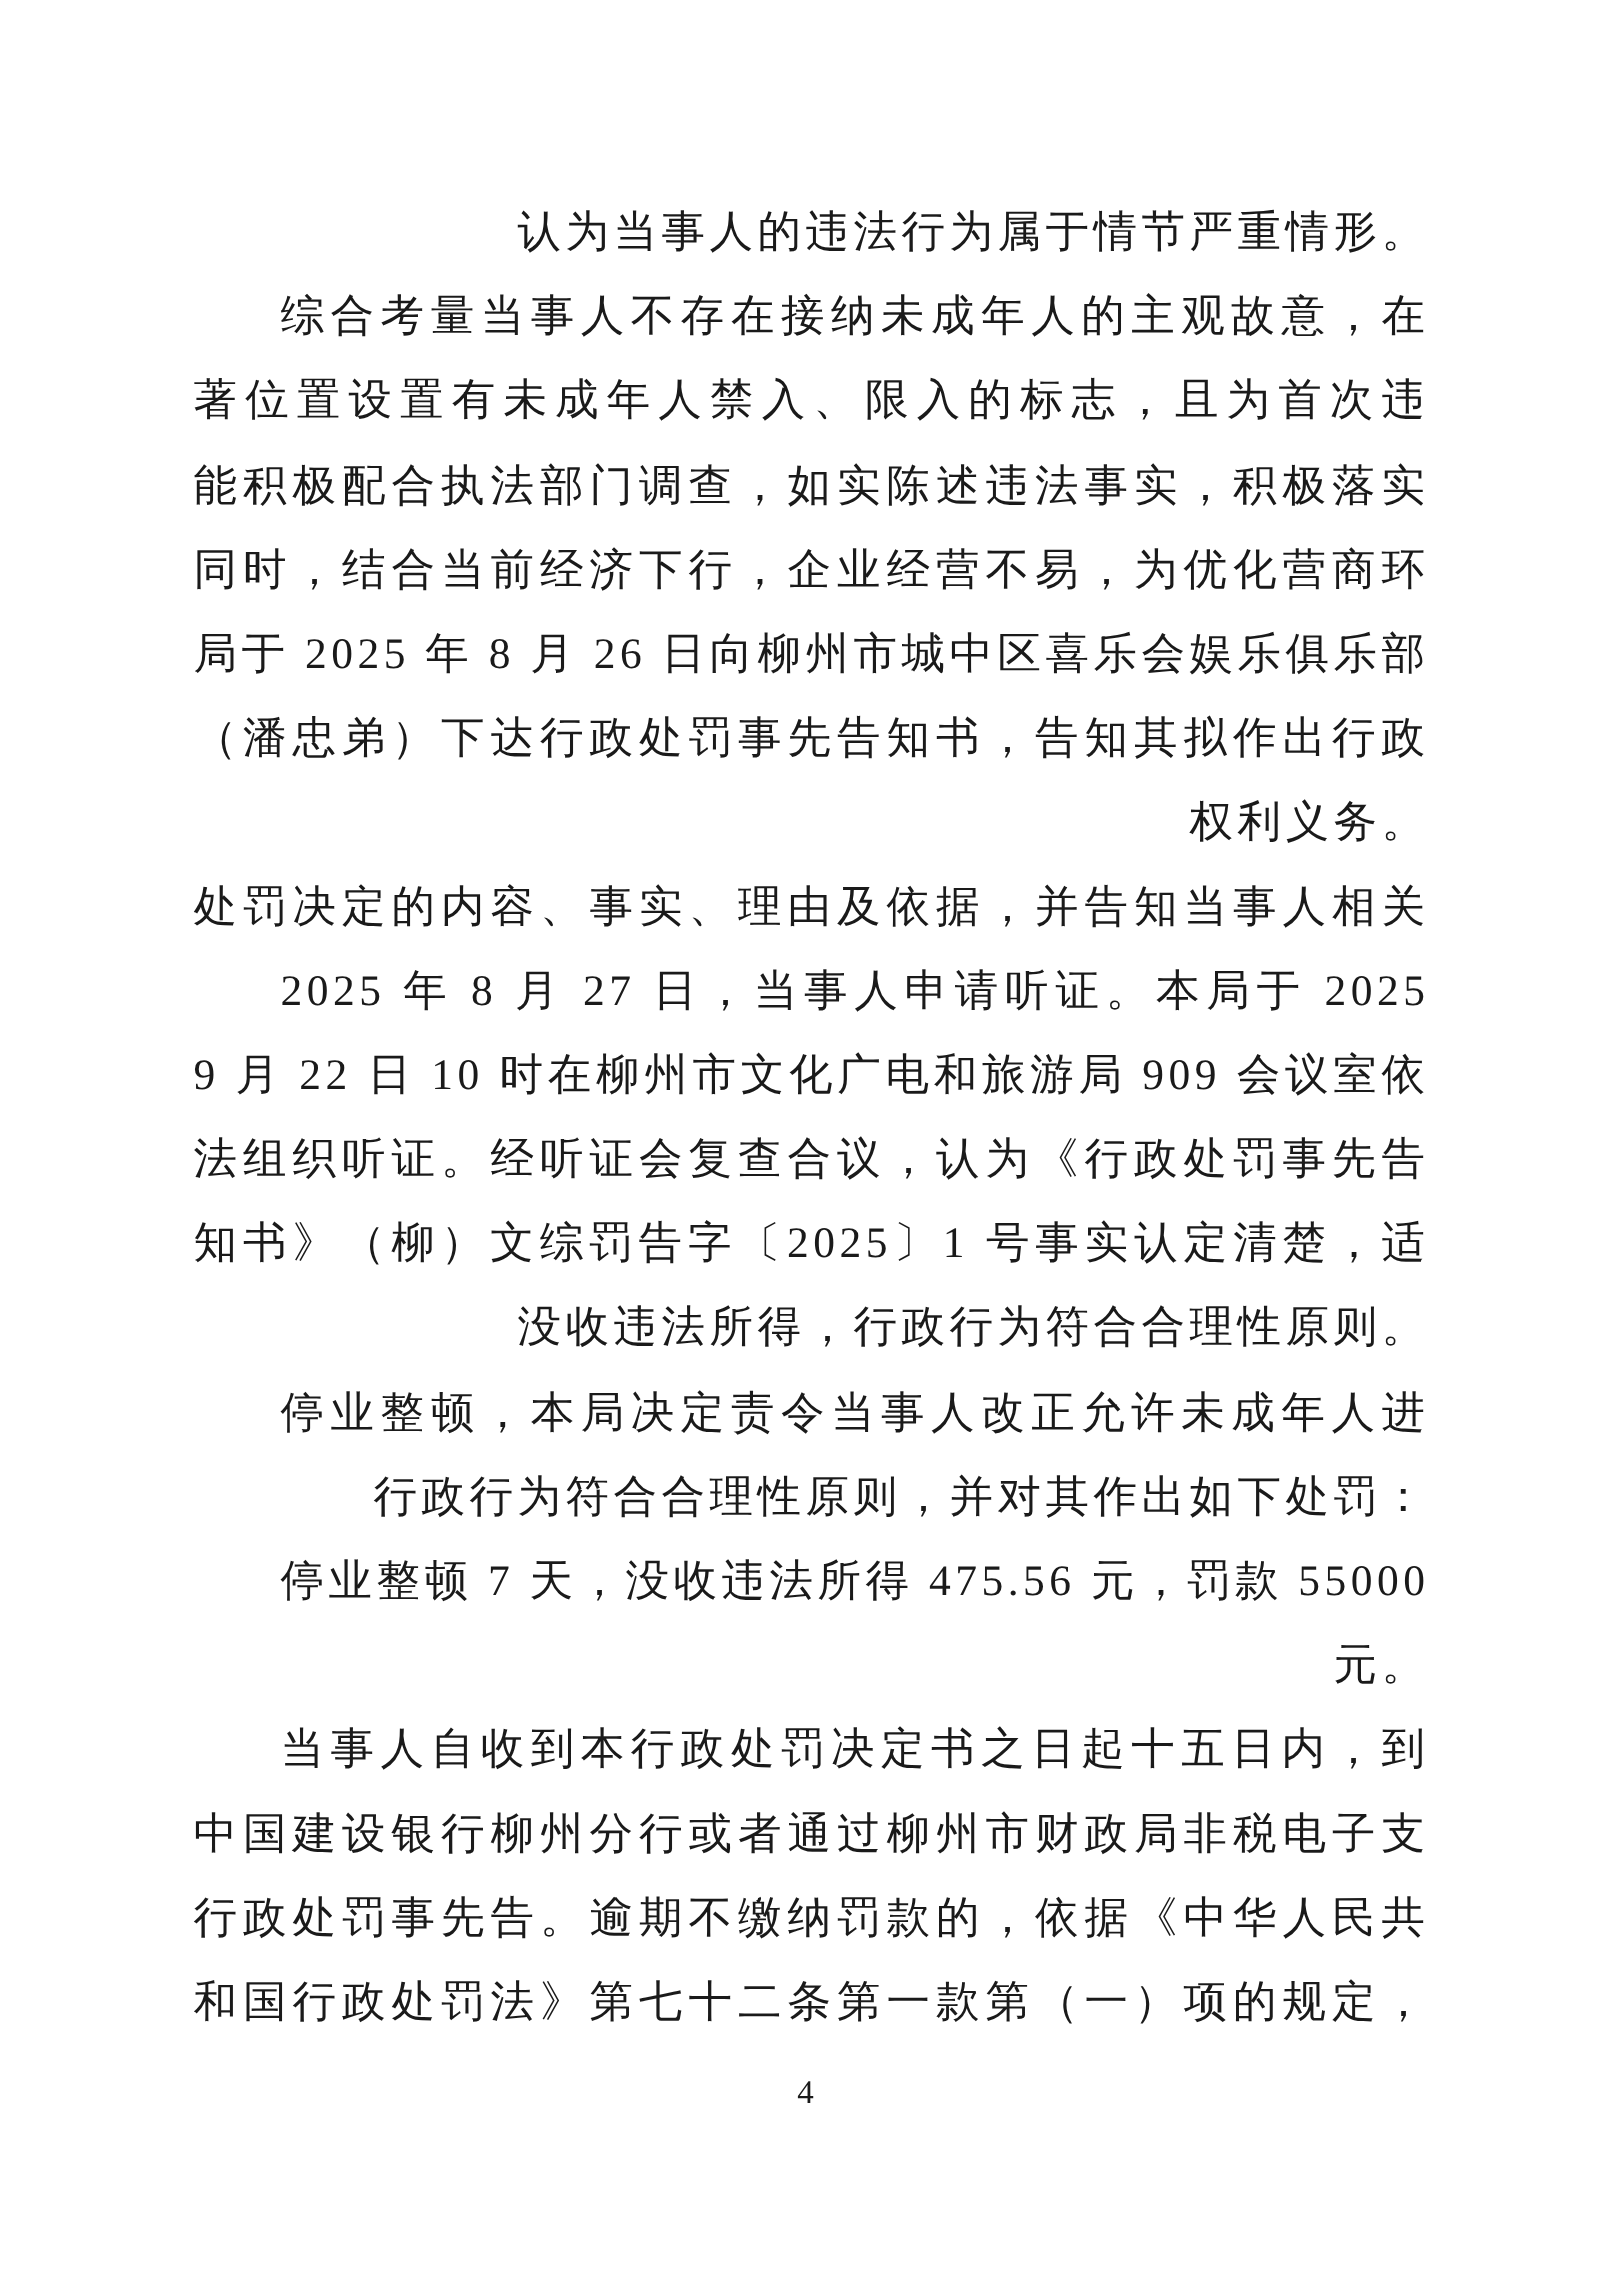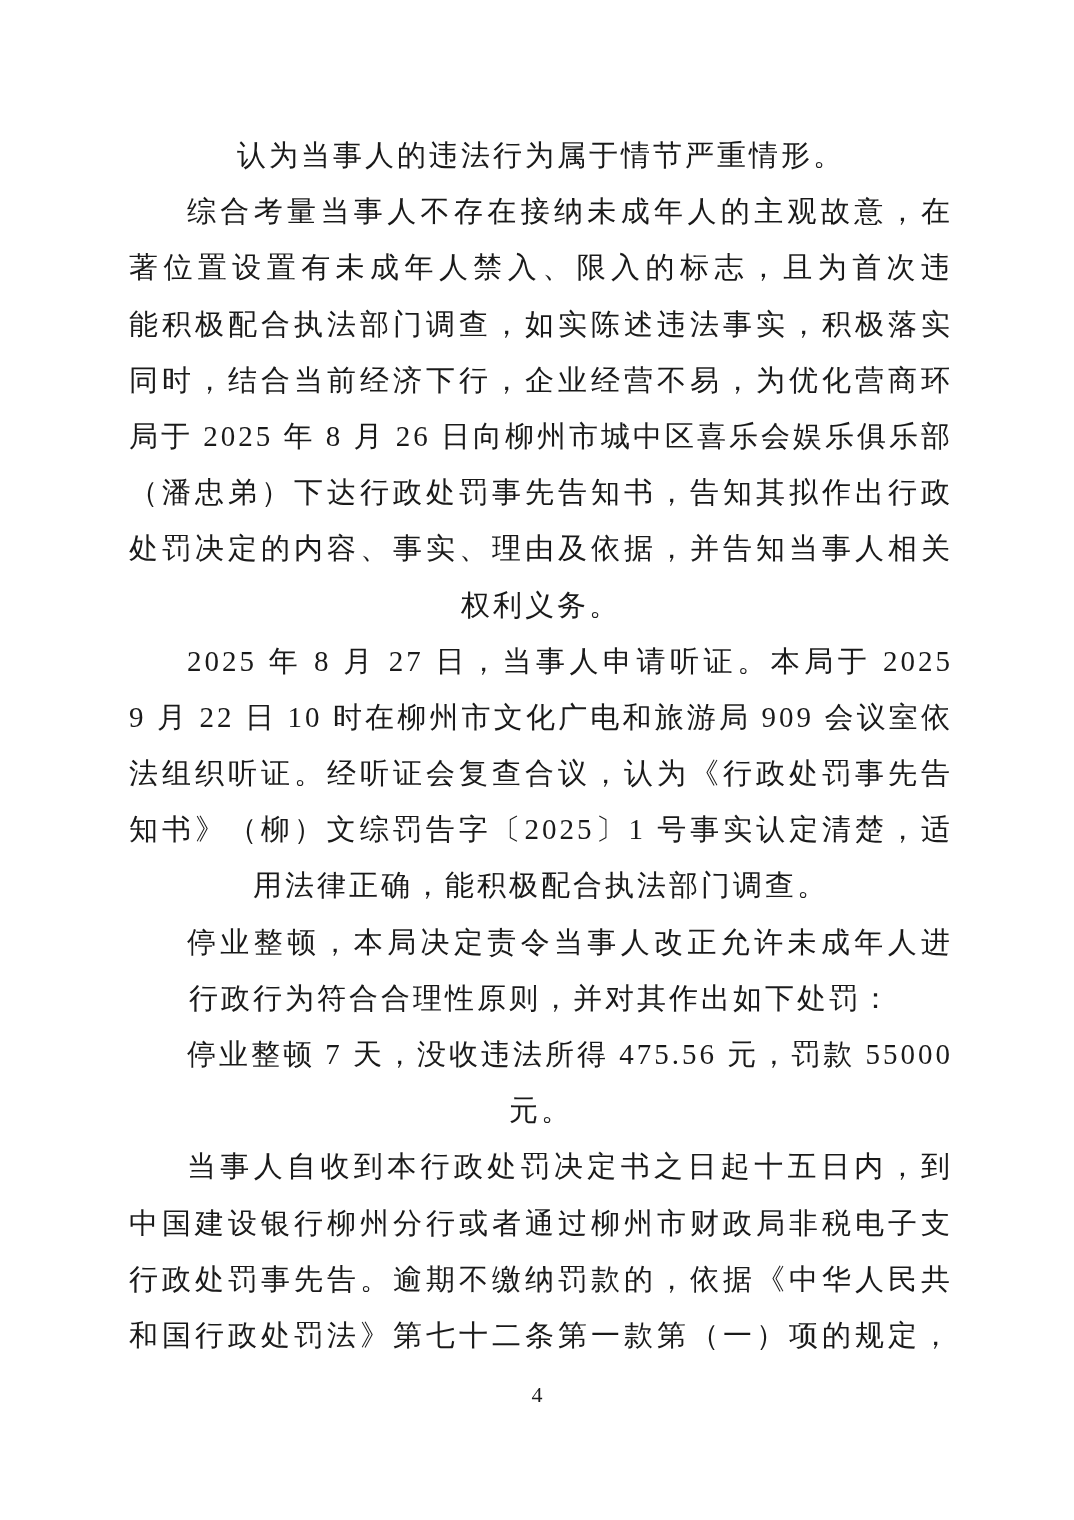--- a/index.html
+++ b/index.html
@@ -25,21 +25,21 @@
     left: 129px;
     top: 127px;
     width: 824px;
   }
   .line {
     font-size: 29px;
     height: 56.2px;
     line-height: 56.2px;
     letter-spacing: 3px;
     white-space: nowrap;
-    text-align: center;
+    text-align: right;
   }
   .line.justify {
     white-space: normal;
     overflow: hidden;
     text-align: justify;
     text-align-last: justify;
   }
   .line.indent {
     text-indent: 58px;
   }
@@ -59,27 +59,27 @@
 
 <div class="page">
   <div class="text-block" id="lines-container">
       <div class="line">认为当事人的违法行为属于情节严重情形。</div>
       <div class="line indent justify">综合考量当事人不存在接纳未成年人的主观故意，在场所显</div>
       <div class="line justify">著位置设置有未成年人禁入、限入的标志，且为首次违法，事后</div>
       <div class="line justify">能积极配合执法部门调查，如实陈述违法事实，积极落实整改。</div>
       <div class="line justify">同时，结合当前经济下行，企业经营不易，为优化营商环境，本</div>
       <div class="line justify">局于 2025 年 8 月 26 日向柳州市城中区喜乐会娱乐俱乐部</div>
       <div class="line justify">（潘忠弟）下达行政处罚事先告知书，告知其拟作出行政</div>
+      <div class="line">权利义务。</div>
       <div class="line justify">处罚决定的内容、事实、理由及依据，并告知当事人相关</div>
-      <div class="line">权利义务。</div>
       <div class="line indent justify">2025 年 8 月 27 日，当事人申请听证。本局于 2025 年</div>
       <div class="line justify">9 月 22 日 10 时在柳州市文化广电和旅游局 909 会议室依</div>
       <div class="line justify">法组织听证。经听证会复查合议，认为《行政处罚事先告</div>
       <div class="line justify">知书》（柳）文综罚告字〔2025〕1 号事实认定清楚，适</div>
-      <div class="line">用法律正确，能积极配合执法部门调查。</div>
+      <div class="line">没收违法所得，行政行为符合合理性原则。</div>
       <div class="line indent justify">停业整顿，本局决定责令当事人改正允许未成年人进</div>
       <div class="line">行政行为符合合理性原则，并对其作出如下处罚：</div>
       <div class="line indent justify">停业整顿 7 天，没收违法所得 475.56 元，罚款 55000</div>
       <div class="line">元。</div>
       <div class="line indent justify">当事人自收到本行政处罚决定书之日起十五日内，到</div>
       <div class="line justify">中国建设银行柳州分行或者通过柳州市财政局非税电子支</div>
       <div class="line justify">行政处罚事先告。逾期不缴纳罚款的，依据《中华人民共</div>
       <div class="line justify">和国行政处罚法》第七十二条第一款第（一）项的规定，</div>
     </div>
   <div class="page-number">4</div>

